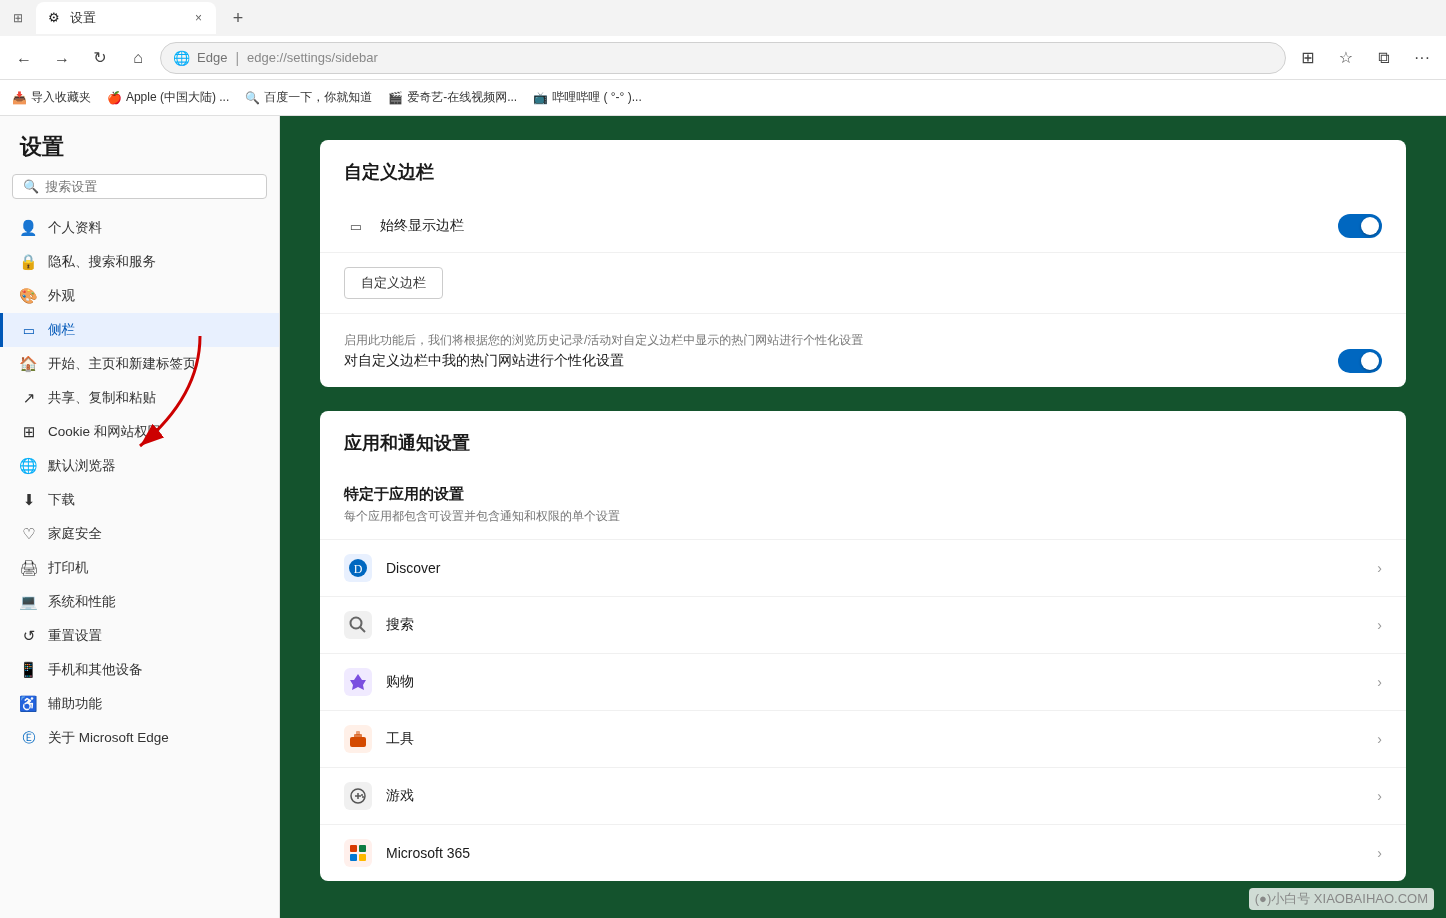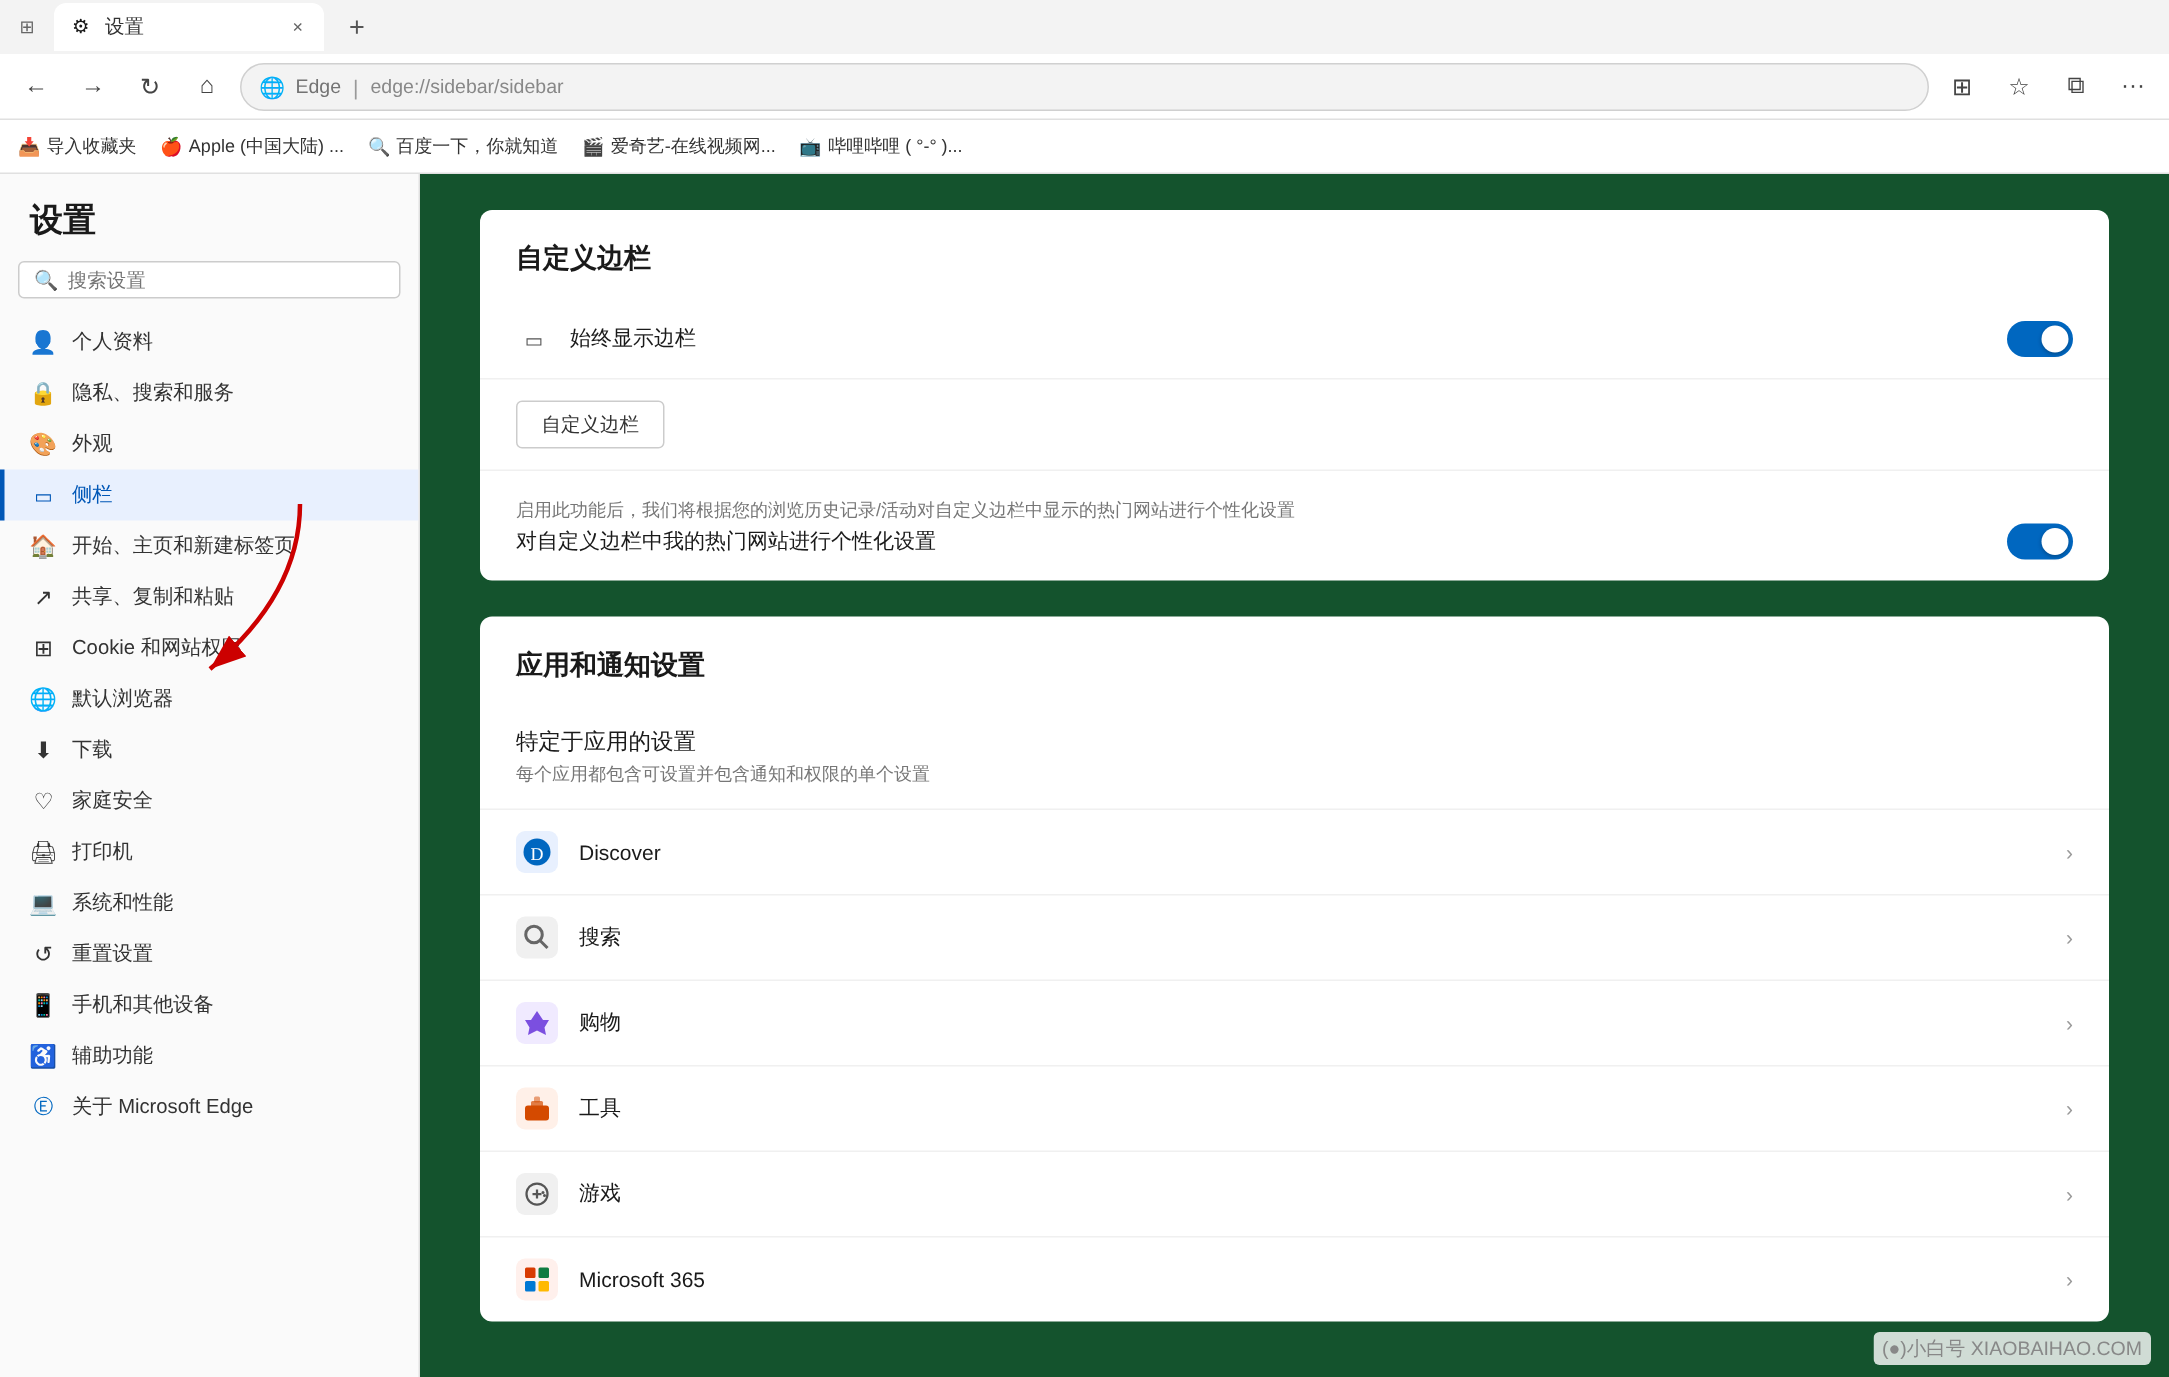--- a/index.html
+++ b/index.html
@@ -67,21 +67,21 @@
 
     
     .app-row { display: flex; align-items: center; padding: 14px 24px; border-bottom: 1px solid #f0f0f0; cursor: pointer; }
     .app-row:last-child { border-bottom: none; }
     .app-icon { width: 28px; height: 28px; border-radius: 6px; display: flex; align-items: center; justify-content: center; margin-right: 14px; flex-shrink: 0; font-size: 18px; }
     .app-name { flex: 1; font-size: 14px; color: #1a1a1a; }
     .chevron { color: #999; font-size: 14px; }
 
     
     .subsection { padding: 14px 24px; border-bottom: 1px solid #f0f0f0; }
-    .subsection-title { font-size: 15px; font-weight: 400; margin-bottom: 4px; color: #1a1a1a; }
+    .subsection-title { font-size: 15px; font-weight: 700; margin-bottom: 4px; color: #1a1a1a; }
     .subsection-desc { font-size: 12px; color: #777; }
 
     
     .bottom-watermark { position: fixed; bottom: 8px; right: 12px; font-size: 13px; color: #888; z-index: 200; background: rgba(255,255,255,0.8); padding: 2px 6px; border-radius: 4px; }
 
     svg.annotation-arrow { position: absolute; pointer-events: none; z-index: 50; }
   </style>
 </head>
 <body>
 
@@ -101,21 +101,21 @@
 
   <div class="toolbar">
     <button class="toolbar-btn">←</button>
     <button class="toolbar-btn">→</button>
     <button class="toolbar-btn">↻</button>
     <button class="toolbar-btn">⌂</button>
     <div class="address-bar">
       <span class="address-favicon">🌐</span>
       <span class="address-label">Edge</span>
       <span class="address-sep"> | </span>
-      <span class="address-path">edge://sidebar/sidebar</span>
+      <span class="address-path">edge://settings/sidebar</span>
     </div>
     <button class="toolbar-btn">⊞</button>
     <button class="toolbar-btn">☆</button>
     <button class="toolbar-btn">⧉</button>
     <button class="toolbar-btn">···</button>
   </div>
 
   <div class="bookmarks-bar">
     <div class="bookmark-item">
       <span class="bookmark-favicon">📥</span>

